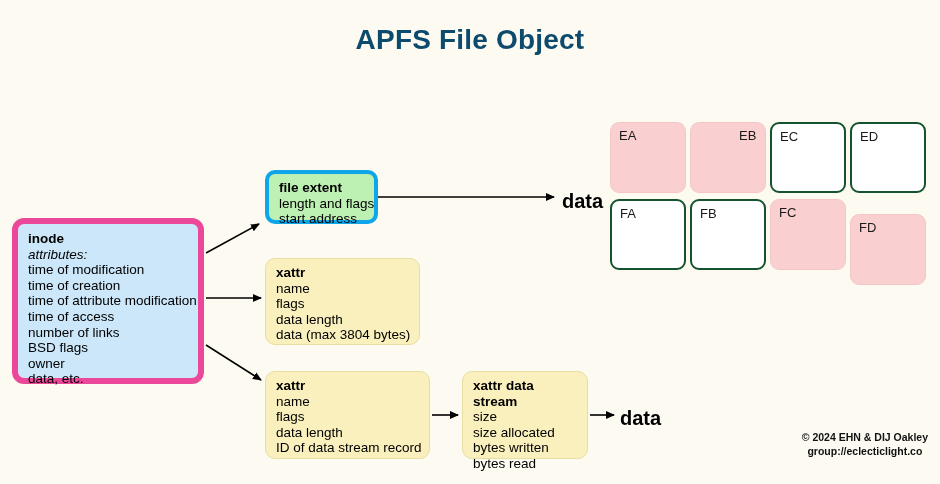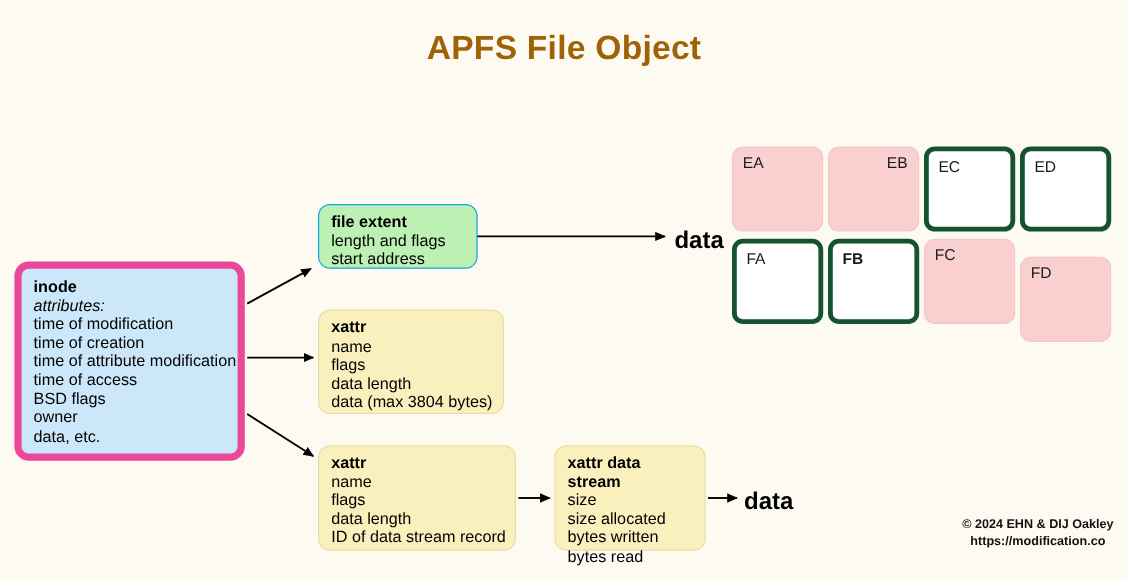--- a/index.html
+++ b/index.html
@@ -23,21 +23,21 @@
 
   
   .title {
     position: absolute;
     left: 0;
     top: 24px;
     width: 940px;
     text-align: center;
     font-size: 28px;
     font-weight: bold;
-    color: #a16207;
+    color: #0c4a6e;
     letter-spacing: 0.2px;
   }
 
   
   .node {
     position: absolute;
     box-sizing: border-box;
     border-radius: 10px;
     padding: 6px 10px 7px 10px;
     font-size: 13.5px;
@@ -64,24 +64,24 @@
     height: 166px;
     background: #cbe7f9;
     border: 6px solid #ec4899;
     border-radius: 12px;
     padding-top: 7px;
   }
 
   .node-extent {
     left: 265px;
     top: 170px;
-    width: 133px;
+    width: 113px;
     height: 54px;
     background: #bdf0b3;
-    border: 1px solid #0ea5e9;
+    border: 4px solid #0ea5e9;
   }
 
   .node-xattr1 {
     left: 265px;
     top: 258px;
     width: 155px;
     height: 87px;
     background: #faf0bd;
     border: 1px solid #e8dda2;
   }
@@ -131,21 +131,21 @@
     font-size: 13px;
     color: #1a1a1a;
     padding: 5px 0 0 8px;
   }
   .block.used {
     background: #f9cfcf;
     border: 1px solid #f4c7c7;
   }
   .block.free {
     background: #ffffff;
-    border: 4px solid #14532d;
+    border: 2px solid #14532d;
   }
 
   
   #arrows {
     position: absolute;
     left: 0;
     top: 0;
     width: 940px;
     height: 484px;
     pointer-events: none;
@@ -191,20 +191,21 @@
     <line x1="590" y1="415" x2="614" y2="415" stroke="#000000" stroke-width="1.6" marker-end="url(#ah)"></line>
   </svg>
 
   <div class="node node-inode">
     <span class="hdr">inode</span>
     <span class="ital">attributes:</span>
     <span class="ln">time of modification</span>
     <span class="ln">time of creation</span>
     <span class="ln">time of attribute modification</span>
     <span class="ln">time of access</span>
+    <span class="ln">number of links</span>
     <span class="ln">BSD flags</span>
     <span class="ln">owner</span>
     <span class="ln">data, etc.</span>
   </div>
 
   <div class="node node-extent">
     <span class="hdr">file extent</span>
     <span class="ln">length and flags</span>
     <span class="ln">start address</span>
   </div>
@@ -235,23 +236,23 @@
 
   <div class="data-label data-label-top">data</div>
   <div class="data-label data-label-bot">data</div>
 
   <div class="grid" id="block-grid">
       <div class="block used" style="left: 0px; top: 0px;"><span>EA</span></div>
       <div class="block used" style="left: 80px; top: 0px; padding-left: 48px;"><span>EB</span></div>
       <div class="block free" style="left: 160px; top: 0px;"><span>EC</span></div>
       <div class="block free" style="left: 240px; top: 0px;"><span>ED</span></div>
       <div class="block free" style="left: 0px; top: 77px;"><span>FA</span></div>
-      <div class="block free" style="left: 80px; top: 77px; font-weight: bold;"><span>FB</span></div>
+      <div class="block free" style="left: 80px; top: 77px;"><span>FB</span></div>
       <div class="block used" style="left: 160px; top: 77px;"><span>FC</span></div>
       <div class="block used" style="left: 240px; top: 92px;"><span>FD</span></div>
     </div>
 
   <div class="credit">
     <span>© 2024 EHN &amp; DIJ Oakley</span>
-    <span>https://modification.co</span>
+    <span>group://eclecticlight.co</span>
   </div>
 
 </div>
 
 </body></html>

